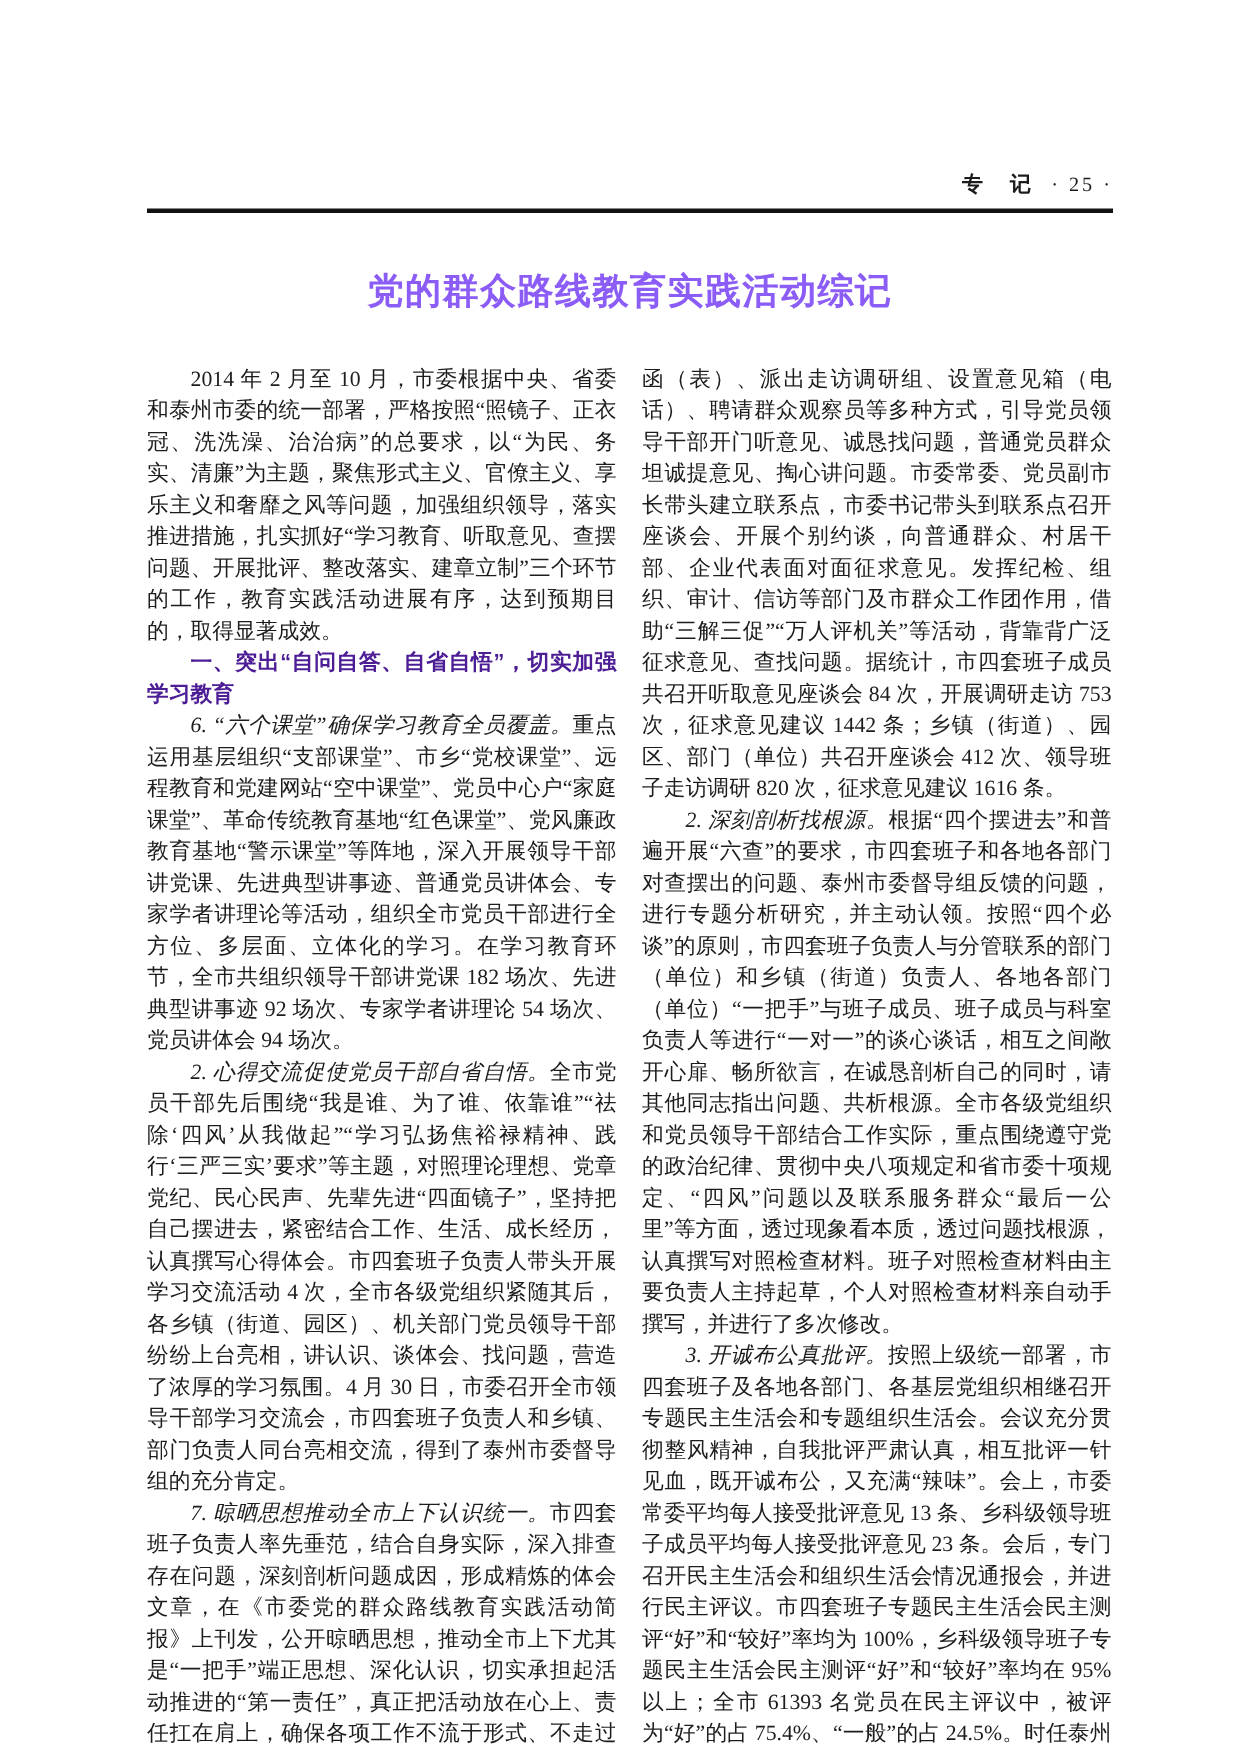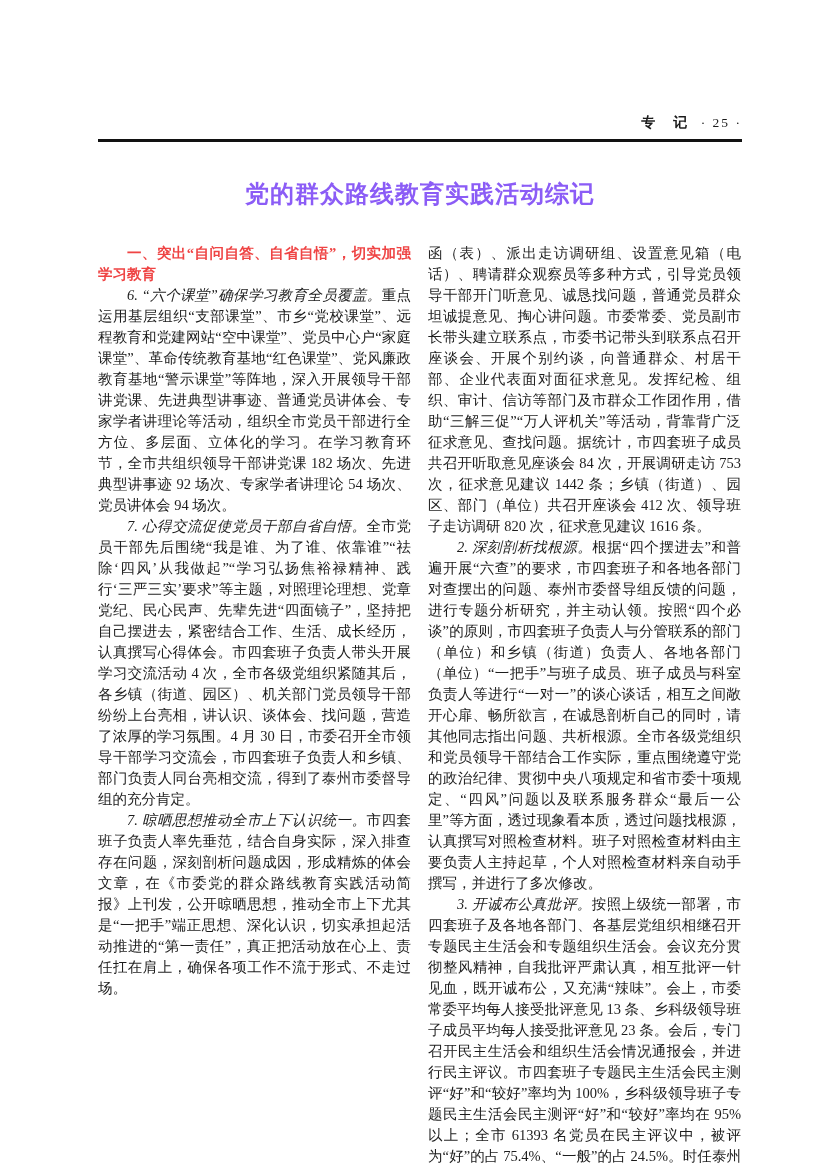--- a/index.html
+++ b/index.html
@@ -59,45 +59,46 @@
     width: 313px;
     flex: 0 0 313px;
     font-size: 14.5px;
     line-height: 21px;
     text-align: justify;
     color: #1c1c1c;
   }
   .col p { text-indent: 2em; }
   .col p.cont { text-indent: 0; }
   .col p.heading {
-    font-family: Liberation Serif, serif;
+    font-family: Liberation Sans, sans-serif;
     font-weight: bold;
-    color: #ef4444;
+    color: #4c1d95;
   }
   .lead { font-style: italic; }
 </style>
 </head>
 <body>
 
 <div class="page">
 
   <div class="running-head">
     <span class="section">专　记</span>
     <span class="pageno">· 25 ·</span>
   </div>
 
   <div class="head-rule"></div>
 
   <h1 class="article-title">党的群众路线教育实践活动综记</h1>
 
   <div class="columns">
     <div class="col" id="col-left">
+        <p class="para">2014 年 2 月至 10 月，市委根据中央、省委和泰州市委的统一部署，严格按照“照镜子、正衣冠、洗洗澡、治治病”的总要求，以“为民、务实、清廉”为主题，聚焦形式主义、官僚主义、享乐主义和奢靡之风等问题，加强组织领导，落实推进措施，扎实抓好“学习教育、听取意见、查摆问题、开展批评、整改落实、建章立制”三个环节的工作，教育实践活动进展有序，达到预期目的，取得显著成效。</p>
         <p class="heading">一、突出“自问自答、自省自悟”，切实加强学习教育</p>
         <p class="para"><span class="lead">6. “六个课堂”确保学习教育全员覆盖。</span>重点运用基层组织“支部课堂”、市乡“党校课堂”、远程教育和党建网站“空中课堂”、党员中心户“家庭课堂”、革命传统教育基地“红色课堂”、党风廉政教育基地“警示课堂”等阵地，深入开展领导干部讲党课、先进典型讲事迹、普通党员讲体会、专家学者讲理论等活动，组织全市党员干部进行全方位、多层面、立体化的学习。在学习教育环节，全市共组织领导干部讲党课 182 场次、先进典型讲事迹 92 场次、专家学者讲理论 54 场次、党员讲体会 94 场次。</p>
-        <p class="para"><span class="lead">7. 心得交流促使党员干部自省自悟。</span>全市党员干部先后围绕“我是谁、为了谁、依靠谁”“祛除‘四风’从我做起”“学习弘扬焦裕禄精神、践行‘三严三实’要求”等主题，对照理论理想、党章党纪、民心民声、先辈先进“四面镜子”，坚持把自己摆进去，紧密结合工作、生活、成长经历，认真撰写心得体会。市四套班子负责人带头开展学习交流活动 4 次，全市各级党组织紧随其后，各乡镇（街道、园区）、机关部门党员领导干部纷纷上台亮相，讲认识、谈体会、找问题，营造了浓厚的学习氛围。4 月 30 日，市委召开全市领导干部学习交流会，市四套班子负责人和乡镇、部门负责人同台亮相交流，得到了泰州市委督导组的充分肯定。</p>
+        <p class="para"><span class="lead">2. 心得交流促使党员干部自省自悟。</span>全市党员干部先后围绕“我是谁、为了谁、依靠谁”“祛除‘四风’从我做起”“学习弘扬焦裕禄精神、践行‘三严三实’要求”等主题，对照理论理想、党章党纪、民心民声、先辈先进“四面镜子”，坚持把自己摆进去，紧密结合工作、生活、成长经历，认真撰写心得体会。市四套班子负责人带头开展学习交流活动 4 次，全市各级党组织紧随其后，各乡镇（街道、园区）、机关部门党员领导干部纷纷上台亮相，讲认识、谈体会、找问题，营造了浓厚的学习氛围。4 月 30 日，市委召开全市领导干部学习交流会，市四套班子负责人和乡镇、部门负责人同台亮相交流，得到了泰州市委督导组的充分肯定。</p>
         <p class="para"><span class="lead">7. 晾晒思想推动全市上下认识统一。</span>市四套班子负责人率先垂范，结合自身实际，深入排查存在问题，深刻剖析问题成因，形成精炼的体会文章，在《市委党的群众路线教育实践活动简报》上刊发，公开晾晒思想，推动全市上下尤其是“一把手”端正思想、深化认识，切实承担起活动推进的“第一责任”，真正把活动放在心上、责任扛在肩上，确保各项工作不流于形式、不走过场。</p>
       </div>
     <div class="col" id="col-right">
         <p class="cont">函（表）、派出走访调研组、设置意见箱（电话）、聘请群众观察员等多种方式，引导党员领导干部开门听意见、诚恳找问题，普通党员群众坦诚提意见、掏心讲问题。市委常委、党员副市长带头建立联系点，市委书记带头到联系点召开座谈会、开展个别约谈，向普通群众、村居干部、企业代表面对面征求意见。发挥纪检、组织、审计、信访等部门及市群众工作团作用，借助“三解三促”“万人评机关”等活动，背靠背广泛征求意见、查找问题。据统计，市四套班子成员共召开听取意见座谈会 84 次，开展调研走访 753 次，征求意见建议 1442 条；乡镇（街道）、园区、部门（单位）共召开座谈会 412 次、领导班子走访调研 820 次，征求意见建议 1616 条。</p>
         <p class="para"><span class="lead">2. 深刻剖析找根源。</span>根据“四个摆进去”和普遍开展“六查”的要求，市四套班子和各地各部门对查摆出的问题、泰州市委督导组反馈的问题，进行专题分析研究，并主动认领。按照“四个必谈”的原则，市四套班子负责人与分管联系的部门（单位）和乡镇（街道）负责人、各地各部门（单位）“一把手”与班子成员、班子成员与科室负责人等进行“一对一”的谈心谈话，相互之间敞开心扉、畅所欲言，在诚恳剖析自己的同时，请其他同志指出问题、共析根源。全市各级党组织和党员领导干部结合工作实际，重点围绕遵守党的政治纪律、贯彻中央八项规定和省市委十项规定、“四风”问题以及联系服务群众“最后一公里”等方面，透过现象看本质，透过问题找根源，认真撰写对照检查材料。班子对照检查材料由主要负责人主持起草，个人对照检查材料亲自动手撰写，并进行了多次修改。</p>
         <p class="para"><span class="lead">3. 开诚布公真批评。</span>按照上级统一部署，市四套班子及各地各部门、各基层党组织相继召开专题民主生活会和专题组织生活会。会议充分贯彻整风精神，自我批评严肃认真，相互批评一针见血，既开诚布公，又充满“辣味”。会上，市委常委平均每人接受批评意见 13 条、乡科级领导班子成员平均每人接受批评意见 23 条。会后，专门召开民主生活会和组织生活会情况通报会，并进行民主评议。市四套班子专题民主生活会民主测评“好”和“较好”率均为 100%，乡科级领导班子专题民主生活会民主测评“好”和“较好”率均在 95%以上；全市 61393 名党员在民主评议中，被评为“好”的占 75.4%、“一般”的占 24.5%。时任泰州市委书记张雷专门参加了市委常委班子专题民主生活会，省委督导组组长徐毅英随机参加了济川街道五里墩社区和曲霞镇印达村的组织生活会，均给予较高评价。</p>
       </div>
   </div>
 
 </div>

